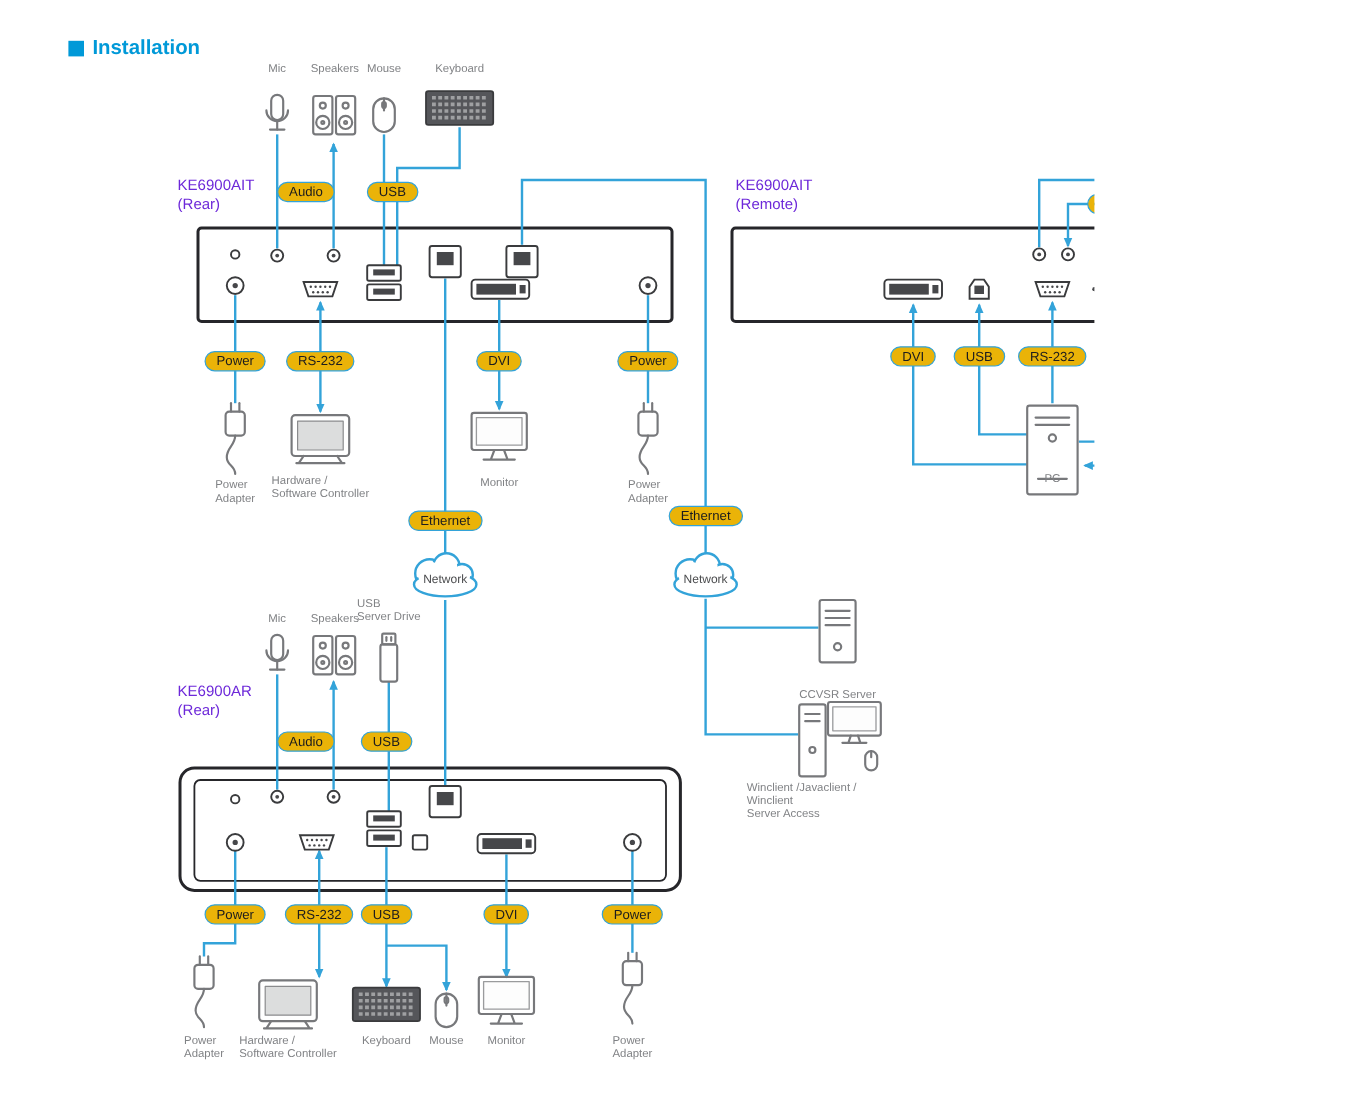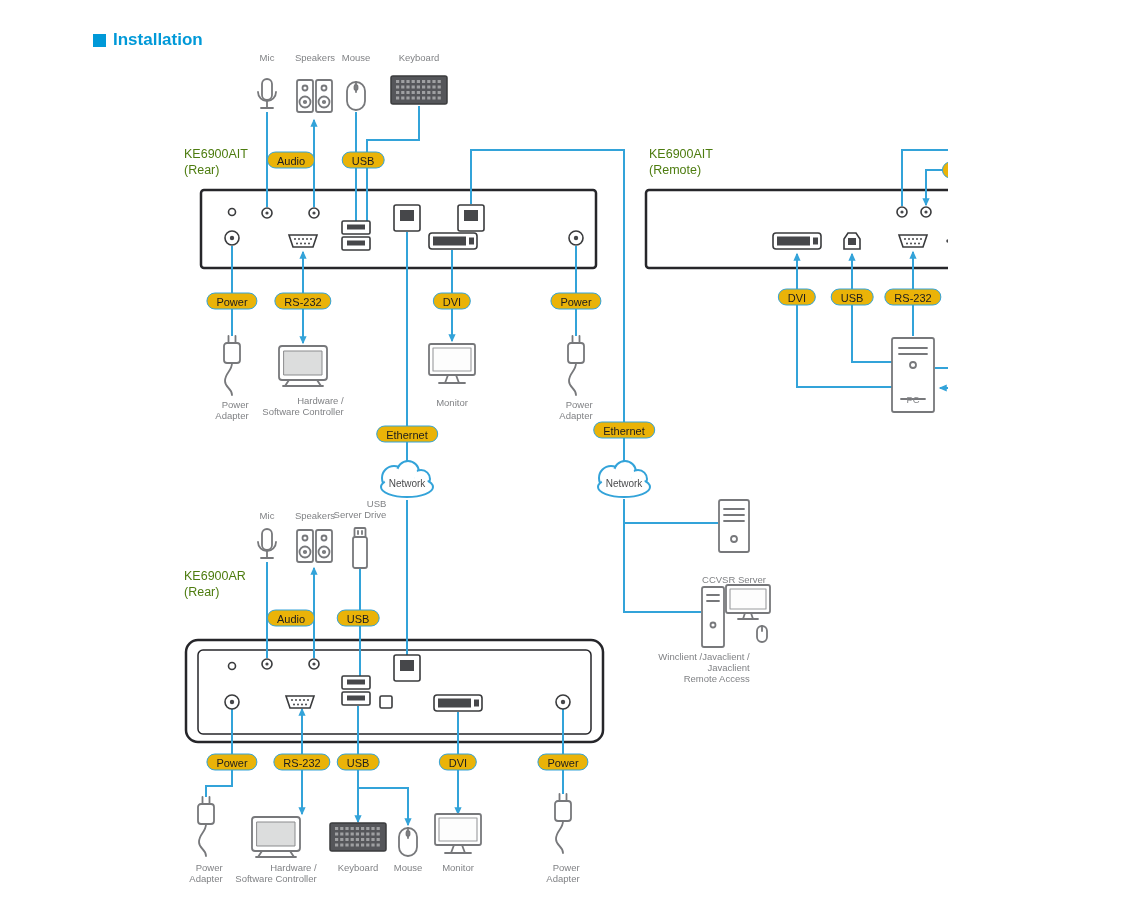--- a/index.html
+++ b/index.html
@@ -1,24 +1,24 @@
 <!DOCTYPE html>
 <html><head>
 <meta charset="utf-8">
 <style>
   html,body{margin:0;padding:0;background:#fff;font-family:"Liberation Sans",sans-serif;}
-  #stage{position:relative;width:912px;height:917px;overflow:hidden;background:#fff;margin-left:36px;}
+  #stage{position:relative;width:912px;height:917px;overflow:hidden;background:#fff;}
   #wires{position:absolute;left:0;top:0;}
   .titlesq{position:absolute;left:57px;top:34px;width:13px;height:13px;background:#0099d8;}
   .title{position:absolute;left:77px;top:30px;font-size:17px;font-weight:bold;color:#0099d8;white-space:nowrap;}
   .pill{position:absolute;transform:translate(-50%,-50%);background:#eab308;border:1.5px solid #33a3d9;
         border-radius:10px;font-size:11px;line-height:14px;padding:0.5px 9px;color:#1c1c1e;white-space:nowrap;}
   .cap{position:absolute;transform:translateX(-50%);font-size:9.5px;line-height:11px;color:#808285;
-       text-align:right;white-space:nowrap;}
-  .devlbl{position:absolute;font-size:12.5px;line-height:16px;color:#4d7c0f;}
+       text-align:left;white-space:nowrap;}
+  .devlbl{position:absolute;font-size:12.5px;line-height:16px;color:#6d28d9;}
   .cloudlbl{position:absolute;transform:translate(-50%,-50%);font-size:10px;color:#4b4c4e;text-align:right;}
   
   .ln{fill:none;stroke:#33a3d9;stroke-width:2;}
   .dev{fill:#fff;stroke:#26262a;stroke-width:2.5;}
   .devi{fill:#fff;stroke:#26262a;stroke-width:1.5;}
   .po{fill:#fff;stroke:#3a3b3d;stroke-width:1.6;}
   .pd{fill:#46474a;stroke:none;}
   .ic{fill:none;stroke:#77787b;stroke-width:1.8;stroke-linecap:round;stroke-linejoin:round;}
   .icfill{fill:#dcdddd;stroke:#8a8b8d;stroke-width:1;}
   .scr{fill:#fdfdfd;stroke:#9a9b9d;stroke-width:1.1;}
@@ -339,22 +339,22 @@
   </div>
   <div class="cap" style="left:416px;top:397px">Monitor</div>
   <div class="cap" style="left:540px;top:399px">
     <div>Power</div>
     <div>Adapter</div>
   </div>
   <div class="cap" style="left:877px;top:394px">PC</div>
   <div class="cap" style="left:698px;top:574px">CCVSR Server</div>
   <div class="cap" style="left:668px;top:651px">
     <div>Winclient /Javaclient /</div>
-    <div>Javaclient</div>
-    <div>Remote Access</div>
+    <div>Winclient</div>
+    <div>Server Access</div>
   </div>
   <div class="cap" style="left:170px;top:862px">
     <div>Power</div>
     <div>Adapter</div>
   </div>
   <div class="cap" style="left:240px;top:862px">
     <div>Hardware /</div>
     <div>Software Controller</div>
   </div>
   <div class="cap" style="left:322px;top:862px">Keyboard</div>

